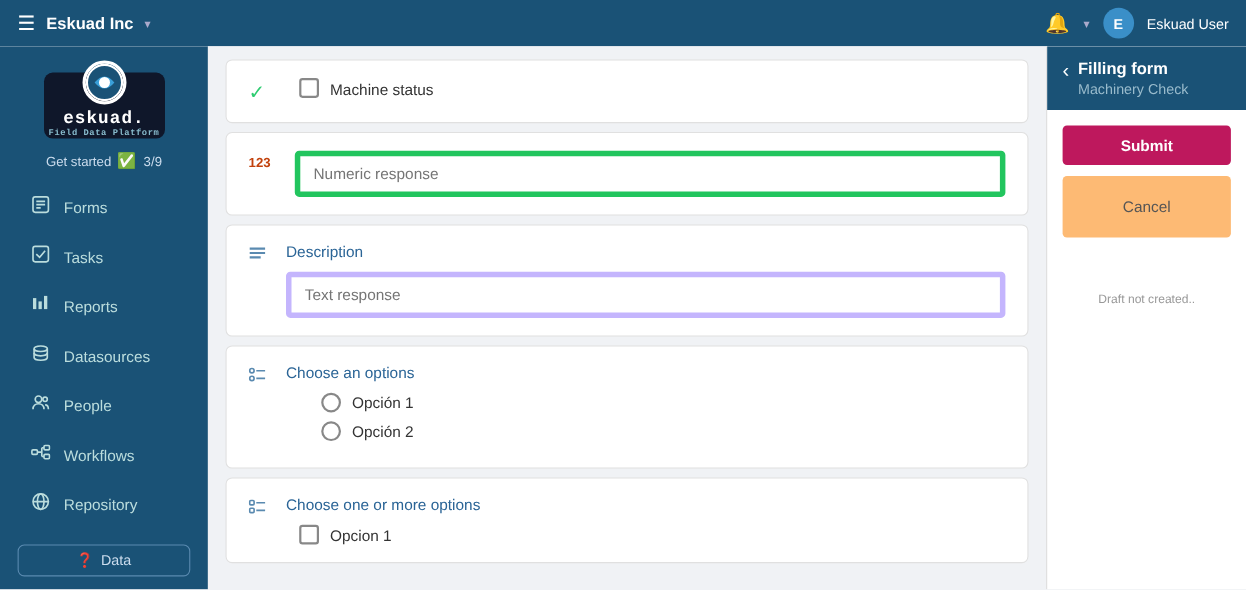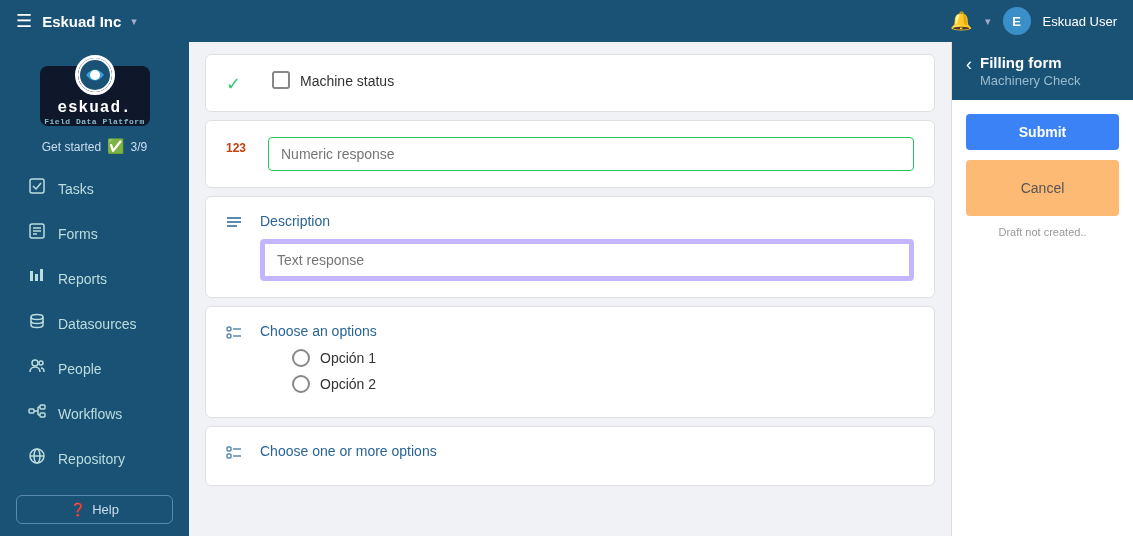--- a/index.html
+++ b/index.html
@@ -100,21 +100,21 @@
       width: 18px; height: 18px;
       border: 2px solid #888;
       border-radius: 3px;
       flex-shrink: 0;
     }
     .checkbox-label { color: #333; font-size: 14px; }
 
     
     .numeric-input {
       width: 100%;
-      border: 1px solid #22c55e;
+      border: 5px solid #22c55e;
       border-radius: 4px;
       padding: 8px 12px;
       font-size: 14px;
       color: #aaa;
       outline: none;
     }
 
     
     .text-input {
       width: 100%;
@@ -151,41 +151,41 @@
       display: flex;
       align-items: flex-start;
       gap: 8px;
     }
     .panel-back { color: #fff; font-size: 18px; cursor: pointer; }
     .panel-title-area { }
     .panel-title { color: #fff; font-size: 15px; font-weight: 700; }
     .panel-subtitle { color: #9bc; font-size: 13px; margin-top: 2px; text-align: right; }
     .panel-body { padding: 14px; display: flex; flex-direction: column; gap: 10px; }
     .submit-btn {
-      background: #3b82f6;
+      background: #be185d;
       color: #fff;
       border: none;
       border-radius: 4px;
       padding: 10px;
       font-size: 14px;
       font-weight: 600;
       cursor: pointer;
       text-align: center;
     }
     .cancel-btn {
       background: #fdba74;
       color: #555;
       border: none;
       border-radius: 4px;
       padding: 20px;
       font-size: 14px;
       cursor: pointer;
       text-align: center;
     }
-    .draft-text { color: #999; font-size: 11px; text-align: center; }
+    .draft-text { color: #999; font-size: 11px; text-align: center; margin-top: 40px; }
 
     
     .check-mark { color: #2ecc71; font-size: 18px; }
 
     
     .logo-img {
       display: flex; flex-direction: column; align-items: center; justify-content: center;
     }
     .logo-img .eskuad-text { color: #fff; font-size: 16px; font-weight: bold; letter-spacing: 1px; }
     .logo-img .sub-text { color: #8bc; font-size: 8px; letter-spacing: 0.5px; }
@@ -233,35 +233,35 @@
     <div class="get-started">
       <span>Get started</span>
       <span class="check-circle">✅</span>
       <span>3/9</span>
     </div>
 
     <div class="nav-item">
       <span class="nav-icon">
         <svg width="18" height="18" viewBox="0 0 18 18" fill="none">
             <rect x="2" y="2" width="14" height="14" rx="2" stroke="#bdd" stroke-width="1.5"></rect>
-            <polyline points="5,9 8,12 13,6" stroke="#bdd" stroke-width="1.5" fill="none"></polyline>
-          </svg>
-      </span>
-      <span>Tasks</span>
-    </div>
-    <div class="nav-item">
-      <span class="nav-icon">
-        <svg width="18" height="18" viewBox="0 0 18 18" fill="none">
-            <rect x="2" y="2" width="14" height="14" rx="2" stroke="#bdd" stroke-width="1.5"></rect>
             <line x1="5" y1="6" x2="13" y2="6" stroke="#bdd" stroke-width="1.5"></line>
             <line x1="5" y1="9" x2="13" y2="9" stroke="#bdd" stroke-width="1.5"></line>
             <line x1="5" y1="12" x2="9" y2="12" stroke="#bdd" stroke-width="1.5"></line>
           </svg>
       </span>
       <span>Forms</span>
+    </div>
+    <div class="nav-item">
+      <span class="nav-icon">
+        <svg width="18" height="18" viewBox="0 0 18 18" fill="none">
+            <rect x="2" y="2" width="14" height="14" rx="2" stroke="#bdd" stroke-width="1.5"></rect>
+            <polyline points="5,9 8,12 13,6" stroke="#bdd" stroke-width="1.5" fill="none"></polyline>
+          </svg>
+      </span>
+      <span>Tasks</span>
     </div>
     <div class="nav-item">
       <span class="nav-icon">
         <svg width="18" height="18" viewBox="0 0 18 18" fill="none">
             <rect x="2" y="4" width="3" height="10" fill="#bdd"></rect>
             <rect x="7" y="7" width="3" height="7" fill="#bdd"></rect>
             <rect x="12" y="2" width="3" height="12" fill="#bdd"></rect>
           </svg>
       </span>
       <span>Reports</span>
@@ -309,21 +309,21 @@
             <ellipse cx="9" cy="9" rx="3" ry="7" stroke="#bdd" stroke-width="1.5"></ellipse>
             <line x1="2" y1="9" x2="16" y2="9" stroke="#bdd" stroke-width="1.5"></line>
           </svg>
       </span>
       <span>Repository</span>
     </div>
 
     <div class="sidebar-bottom">
       <button class="help-btn">
         <span>❓</span>
-        <span>Help</span>
+        <span>Data</span>
       </button>
     </div>
   </div>
 
   <div class="main">
 
     <div class="form-section">
       <span class="section-icon check-mark">✓</span>
       <div class="section-content">
         <div class="checkbox-item">
@@ -380,20 +380,24 @@
       <span class="section-icon">
         <svg width="16" height="16" viewBox="0 0 16 16" fill="none">
             <rect x="1" y="2" width="4" height="4" rx="1" stroke="#5a8ab0" stroke-width="1.5"></rect>
             <line x1="7" y1="4" x2="15" y2="4" stroke="#5a8ab0" stroke-width="1.5"></line>
             <rect x="1" y="9" width="4" height="4" rx="1" stroke="#5a8ab0" stroke-width="1.5"></rect>
             <line x1="7" y1="11" x2="15" y2="11" stroke="#5a8ab0" stroke-width="1.5"></line>
           </svg>
       </span>
       <div class="section-content">
         <div class="section-label">Choose one or more options</div>
+        <div class="checkbox-item">
+          <div class="checkbox-box"></div>
+          <span class="checkbox-label">Opcion 1</span>
+        </div>
       </div>
     </div>
 
   </div>
 
   <div class="right-panel">
     <div class="panel-header">
       <span class="panel-back">‹</span>
       <div class="panel-title-area">
         <div class="panel-title">Filling form</div>

